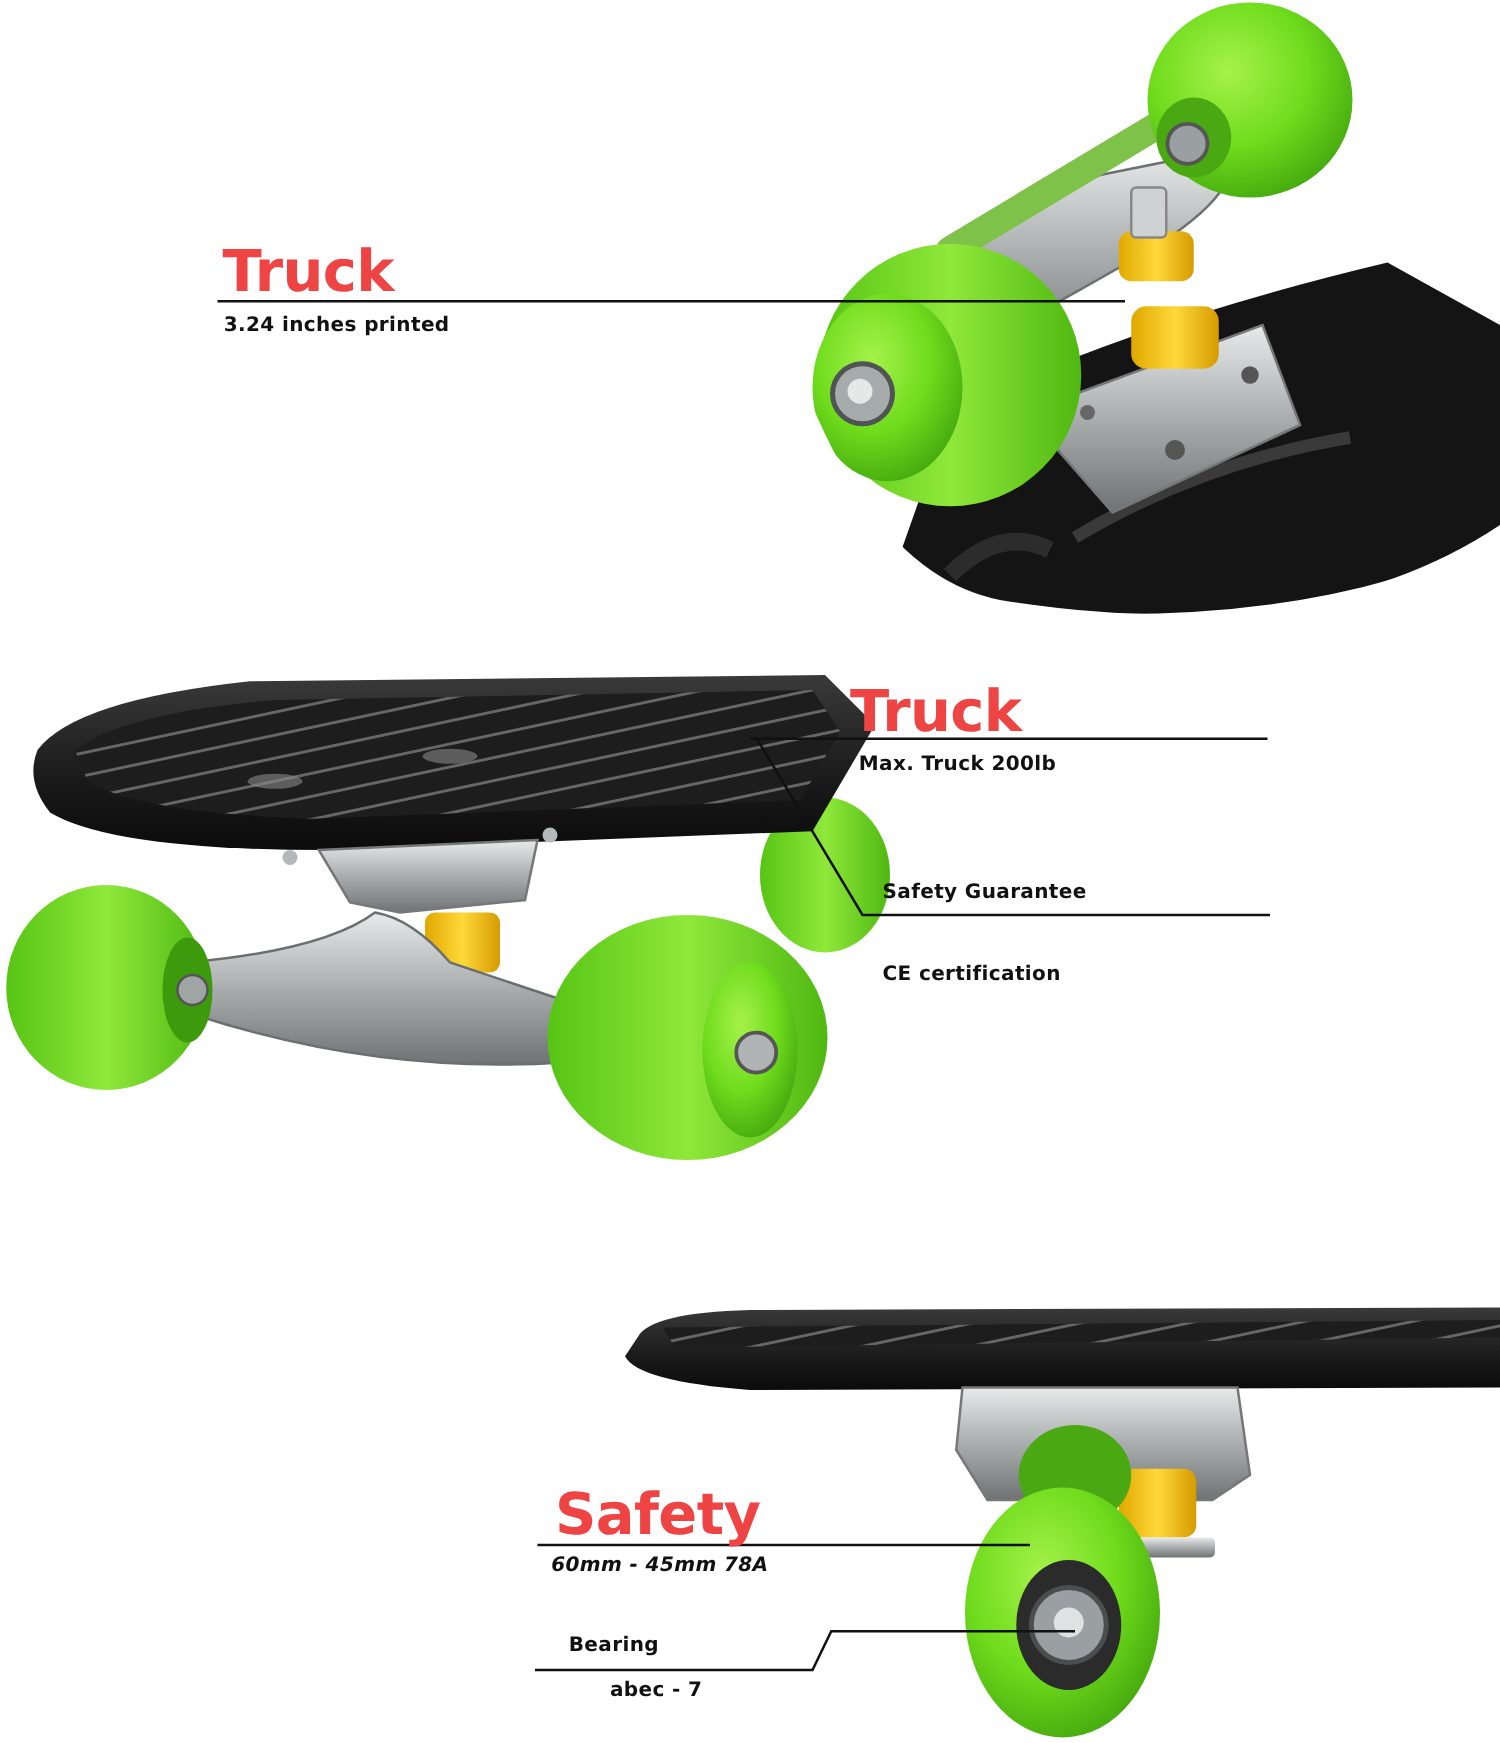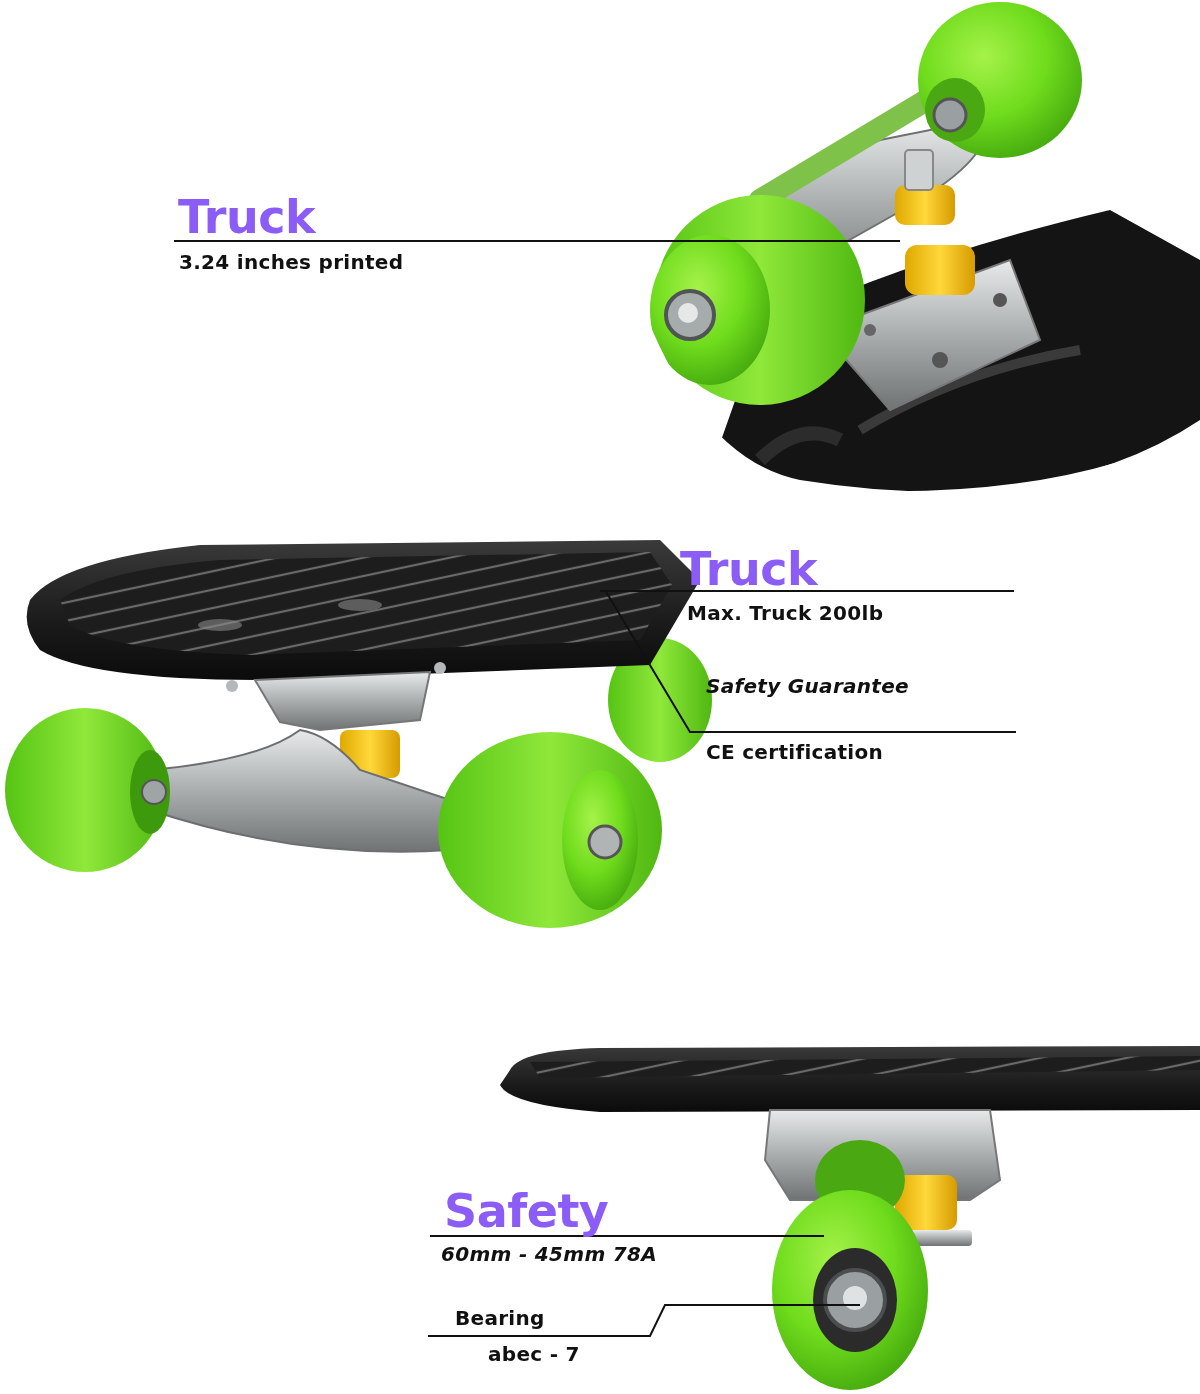--- a/index.html
+++ b/index.html
@@ -1,20 +1,20 @@
 <!DOCTYPE html>
 <html><head>
 <meta charset="utf-8">
 <style>
   html, body { margin: 0; padding: 0; background: #ffffff; }
   body { width: 1200px; height: 1394px; position: relative; overflow: hidden;
          font-family: "DejaVu Sans", "Liberation Sans", sans-serif; }
   .abs { position: absolute; }
-  .title { color: #8b5cf6; font-weight: bold; font-size: 46px; line-height: 1; letter-spacing: -0.5px; }
-  .sub { color: #111111; font-weight: bold; font-size: 20px; line-height: 1; letter-spacing: 0.3px; }
+  .title { color: #ef4444; font-weight: bold; font-size: 46px; line-height: 1; letter-spacing: -0.5px; }
+  .sub { color: #111111; font-weight: bold; font-size: 16px; line-height: 1; letter-spacing: 0.3px; }
   .art { position: absolute; left: 0; top: 0; }
 </style>
 </head>
 <body>
 
 <svg class="art" width="1200" height="1394" viewBox="0 0 1200 1394">
   <defs>
     <radialGradient id="gWheel" cx="40%" cy="35%" r="70%">
       <stop offset="0%" stop-color="#a6f24a"></stop>
       <stop offset="55%" stop-color="#6fdc1c"></stop>
@@ -131,20 +131,20 @@
 
   <polyline points="428,1336 650,1336 665,1305 860,1305" fill="none" stroke="#111" stroke-width="2"></polyline>
 </svg>
 
 <div class="abs title" style="left:178px; top:194px;">Truck</div>
 <div class="abs sub" style="left:179px; top:252px;">3.24 inches printed</div>
 
 <div class="abs title" style="left:680px; top:546px;">Truck</div>
 <div class="abs sub" style="left:687px; top:603px;">Max. Truck 200lb</div>
 
-<div class="abs sub" style="left:706px; top:676px;font-style:italic;">Safety Guarantee</div>
-<div class="abs sub" style="left:706px; top:742px;">CE certification</div>
+<div class="abs sub" style="left:706px; top:705px;">Safety Guarantee</div>
+<div class="abs sub" style="left:706px; top:771px;">CE certification</div>
 
 <div class="abs title" style="left:444px; top:1188px;">Safety</div>
 <div class="abs sub" style="left:441px; top:1244px;font-style:italic;">60mm - 45mm 78A</div>
 
 <div class="abs sub" style="left:455px; top:1308px;">Bearing</div>
 <div class="abs sub" style="left:444px; top:1344px;margin-left:44px;">abec - 7</div>
 
 </body></html>

